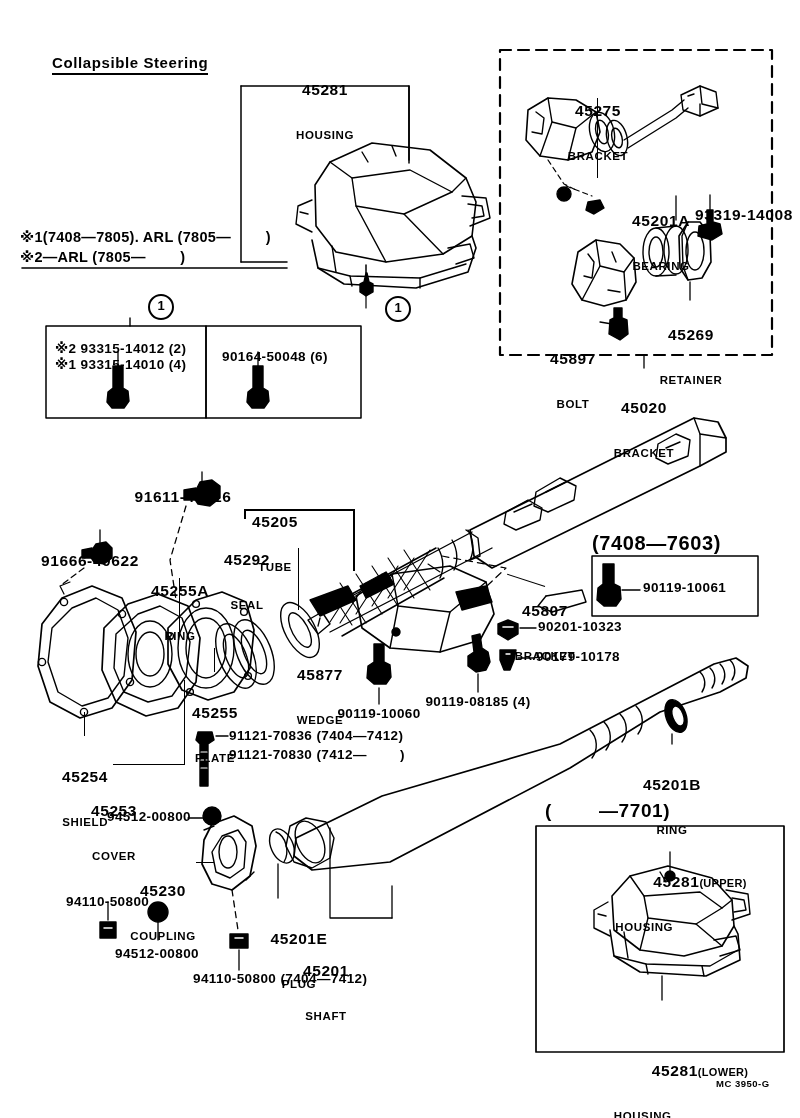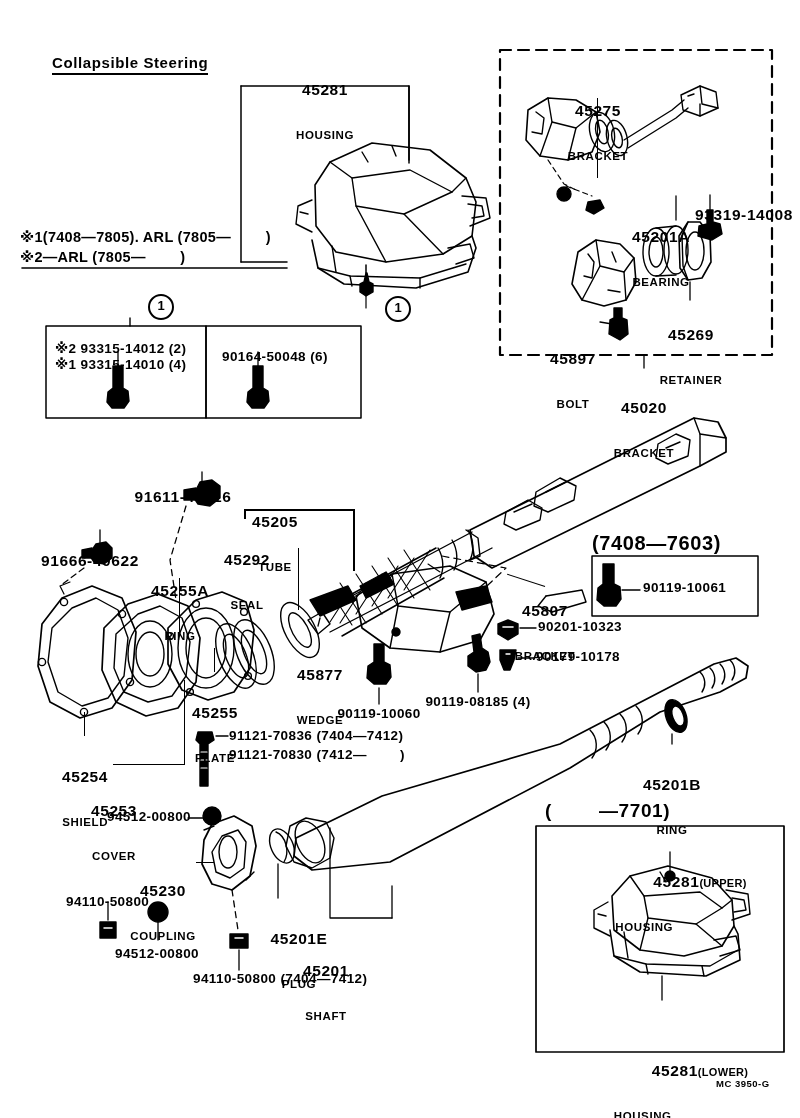--- a/index.html
+++ b/index.html
@@ -404,21 +404,21 @@
   <span class="pn">45275</span>
   <span class="nm">BRACKET</span>
 </div>
 
 <div style="position:absolute;left:597px;top:98px;width:1.4px;height:80px;background:#000;"></div>
 
 <div class="lbl ctr" style="left:744px;top:174px;">
   <span class="pn">93319-14008</span>
 </div>
 
-<div class="lbl ctr" style="left:661px;top:196px;">
+<div class="lbl ctr" style="left:661px;top:180px;">
   <span class="pn">45201A</span>
   <span class="nm">BEARING</span>
 </div>
 
 <div class="lbl ctr" style="left:691px;top:294px;">
   <span class="pn">45269</span>
   <span class="nm">RETAINER</span>
 </div>
 
 <div class="lbl ctr" style="left:573px;top:318px;">

